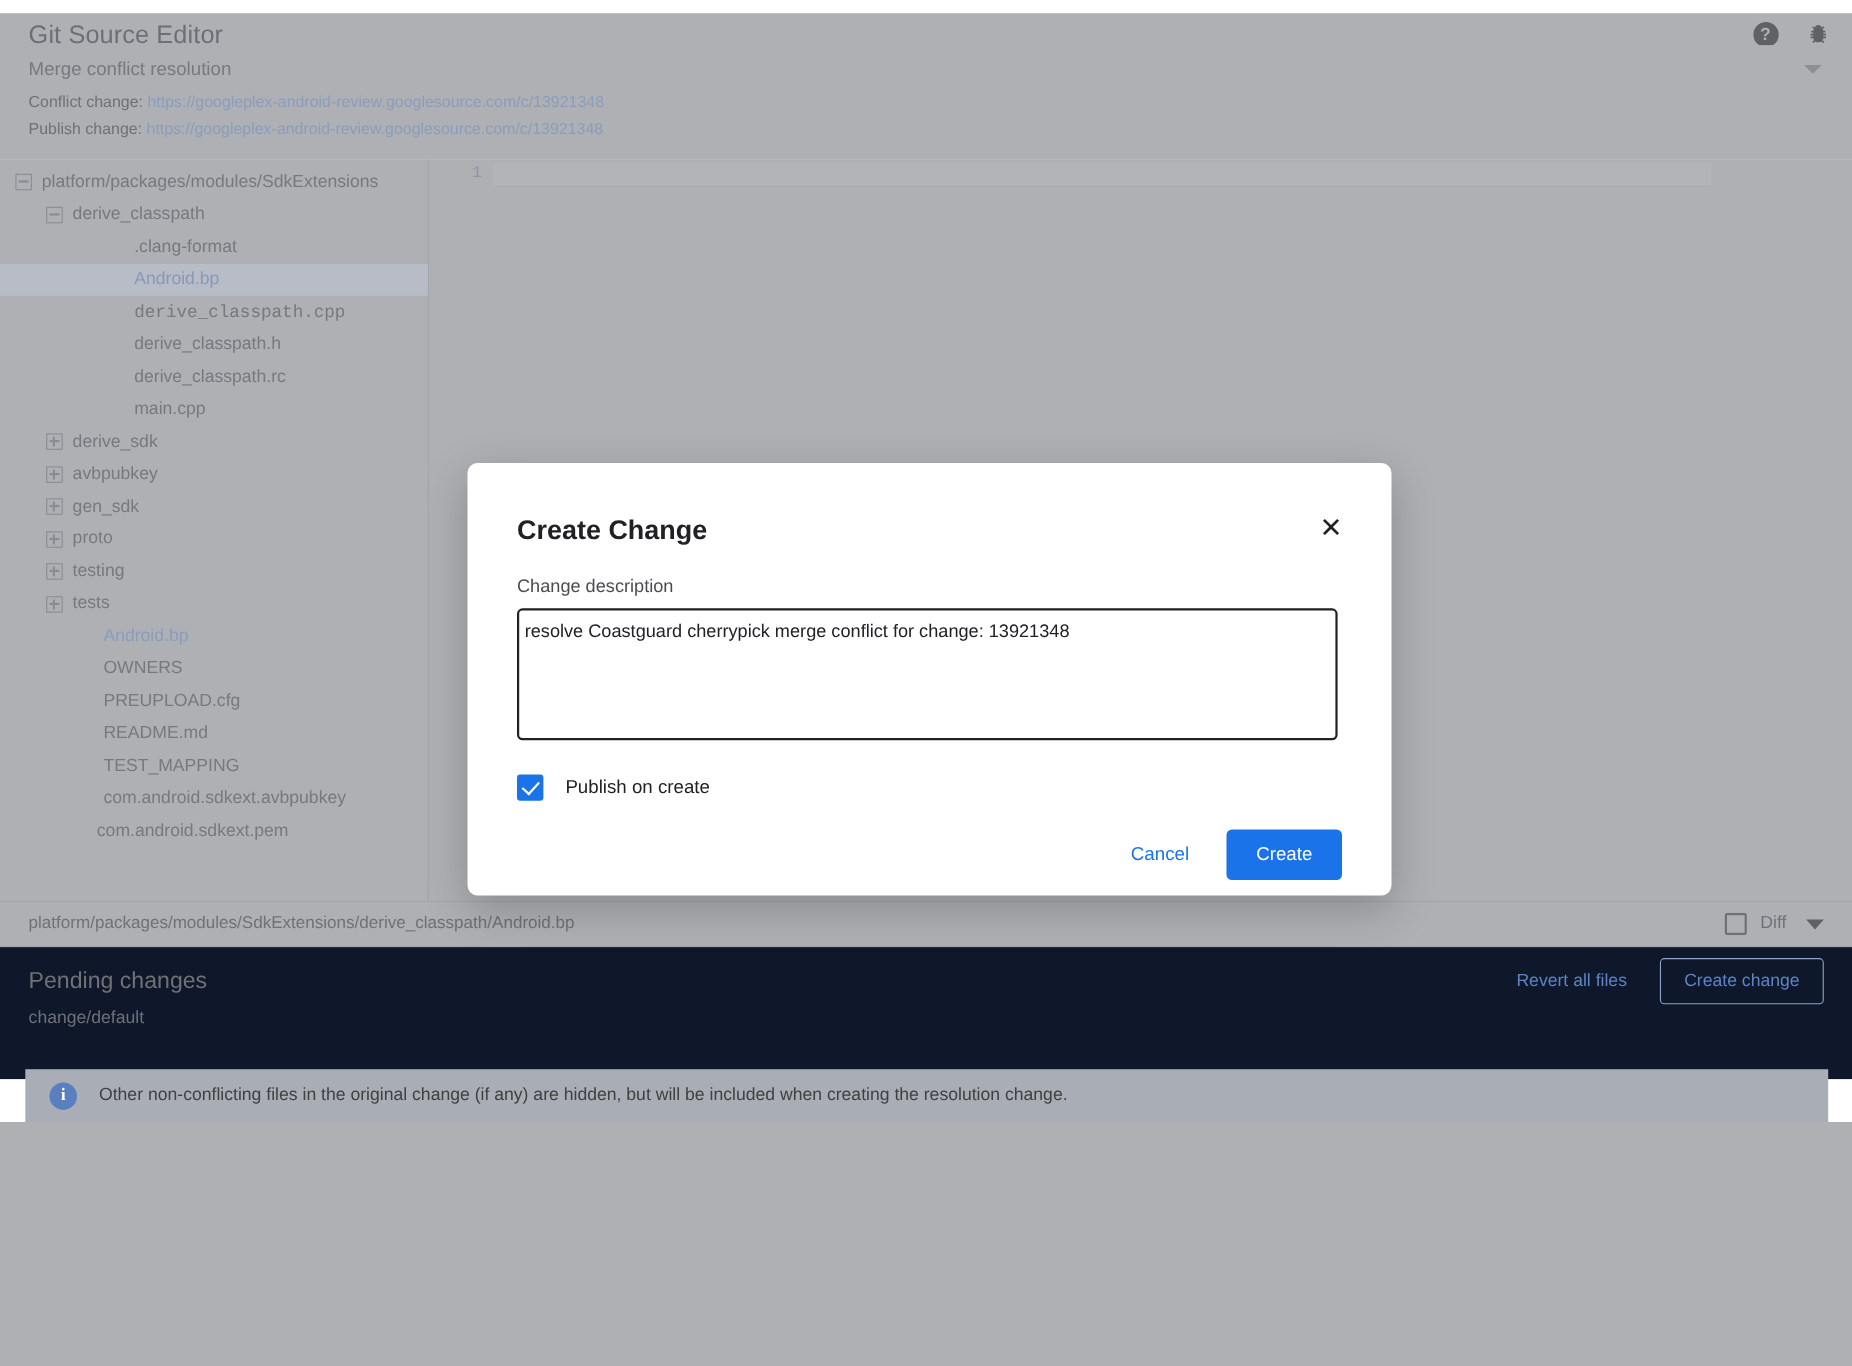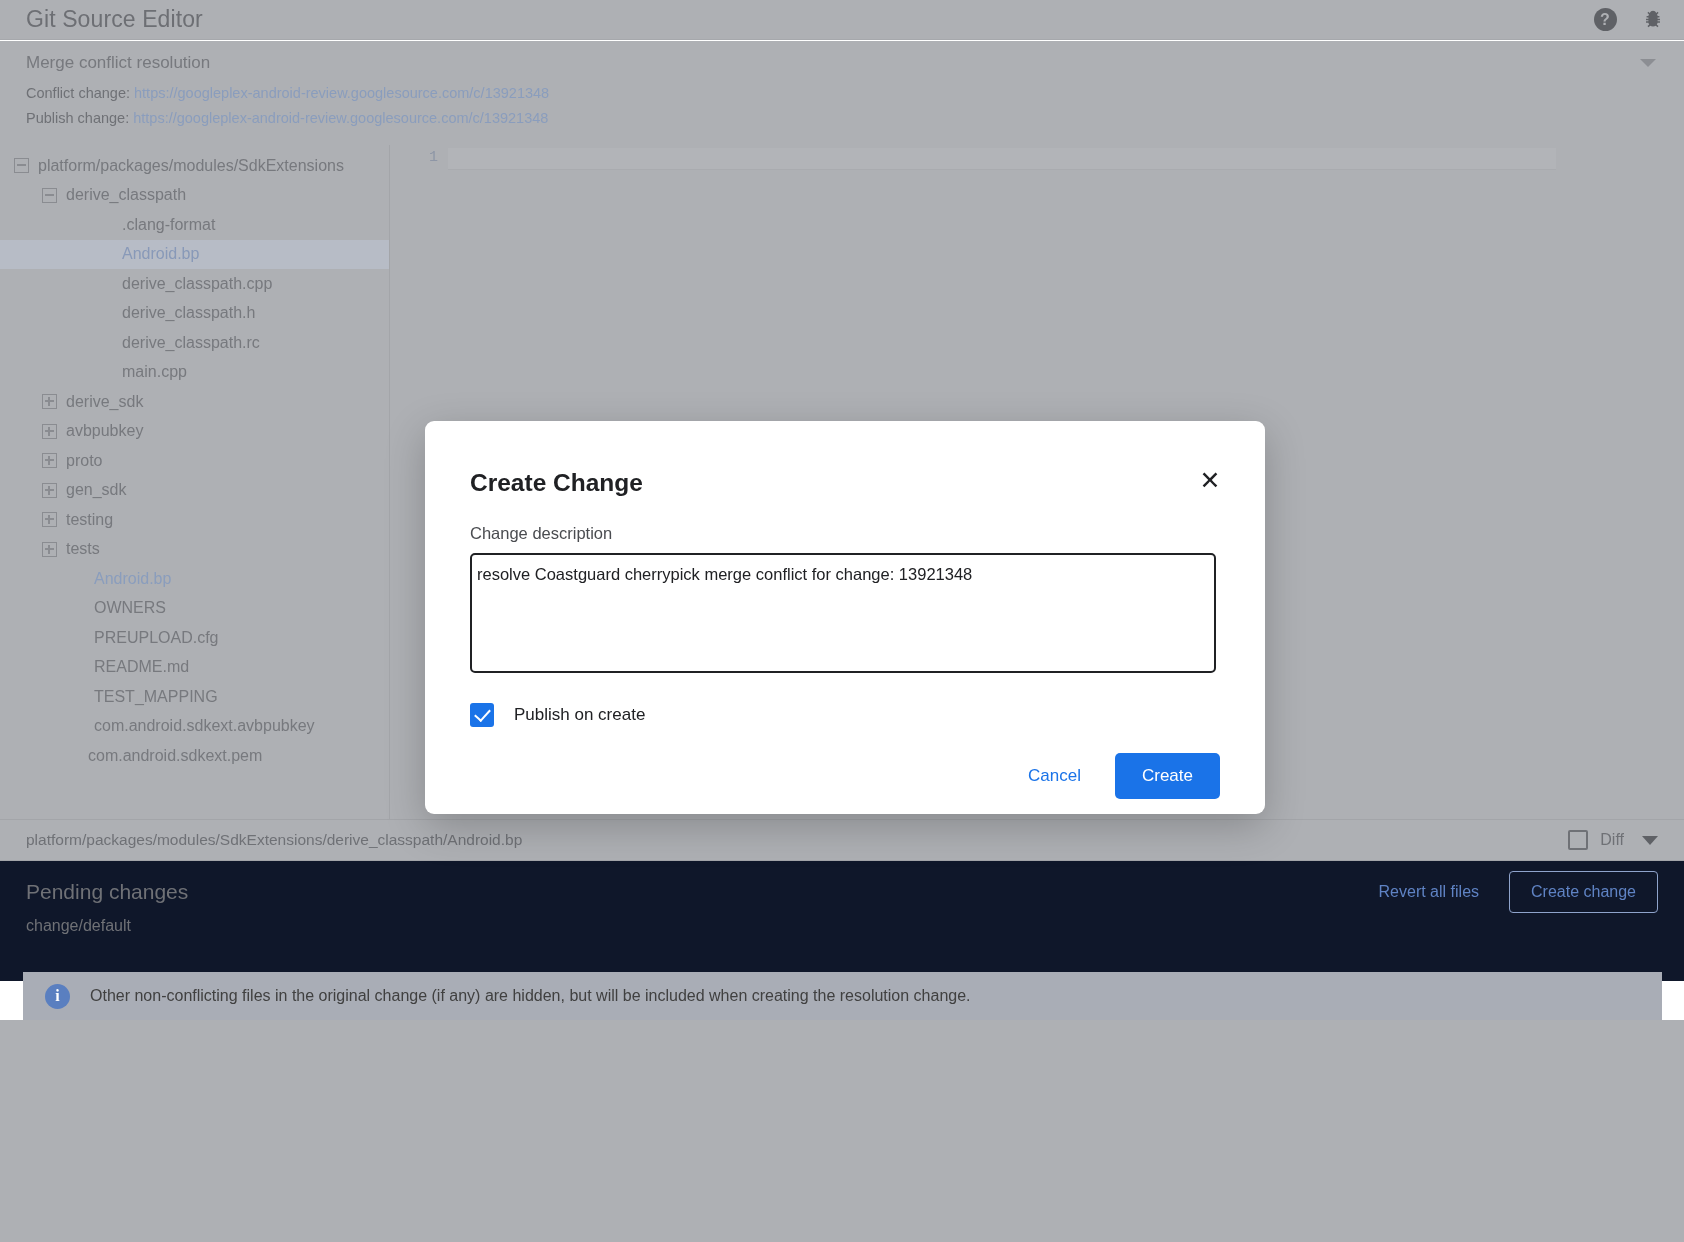--- a/index.html
+++ b/index.html
@@ -16,21 +16,21 @@
   }
 
   
   .dimmed {
     position: absolute; inset: 0;
     filter: none;
   }
 
   
   .titlebar {
-    position: absolute; left: 0; top: 0;
+    position: absolute; left: 0; top: 12px;
     width: 1684px; height: 40px;
     background: #aeb0b4;
     border-bottom: 1px solid #a6a8ac;
     display: flex; align-items: center; text-align: center;
   }
   .app-title {
     margin-left: 26px;
     font-size: 23px;
     color: #6d6f74;
     letter-spacing: .1px;
@@ -364,51 +364,51 @@
             <span>derive_classpath</span>
           </div>
           <div class="tree-row" style="padding-left: 98px;">
             <span style="display: inline-block; width: 24px; flex: 0 0 auto;"></span>
             <span>.clang-format</span>
           </div>
           <div class="tree-row selected file-link" style="padding-left: 98px;">
             <span style="display: inline-block; width: 24px; flex: 0 0 auto;"></span>
             <span>Android.bp</span>
           </div>
+          <div class="tree-row" style="padding-left: 98px; font-family: Liberation Mono, monospace;">
+            <span style="display: inline-block; width: 24px; flex: 0 0 auto;"></span>
+            <span>derive_classpath.cpp</span>
+          </div>
           <div class="tree-row" style="padding-left: 98px;">
             <span style="display: inline-block; width: 24px; flex: 0 0 auto;"></span>
-            <span>derive_classpath.cpp</span>
+            <span>derive_classpath.h</span>
           </div>
           <div class="tree-row" style="padding-left: 98px;">
             <span style="display: inline-block; width: 24px; flex: 0 0 auto;"></span>
-            <span>derive_classpath.h</span>
+            <span>derive_classpath.rc</span>
           </div>
           <div class="tree-row" style="padding-left: 98px;">
             <span style="display: inline-block; width: 24px; flex: 0 0 auto;"></span>
-            <span>derive_classpath.rc</span>
-          </div>
-          <div class="tree-row" style="padding-left: 98px;">
-            <span style="display: inline-block; width: 24px; flex: 0 0 auto;"></span>
             <span>main.cpp</span>
           </div>
           <div class="tree-row" style="padding-left: 42px;">
             <span class="expander plus"></span>
             <span>derive_sdk</span>
           </div>
           <div class="tree-row" style="padding-left: 42px;">
             <span class="expander plus"></span>
             <span>avbpubkey</span>
           </div>
           <div class="tree-row" style="padding-left: 42px;">
             <span class="expander plus"></span>
+            <span>gen_sdk</span>
+          </div>
+          <div class="tree-row" style="padding-left: 42px;">
+            <span class="expander plus"></span>
             <span>proto</span>
-          </div>
-          <div class="tree-row" style="padding-left: 42px;">
-            <span class="expander plus"></span>
-            <span>gen_sdk</span>
           </div>
           <div class="tree-row" style="padding-left: 42px;">
             <span class="expander plus"></span>
             <span>testing</span>
           </div>
           <div class="tree-row" style="padding-left: 42px;">
             <span class="expander plus"></span>
             <span>tests</span>
           </div>
           <div class="tree-row file-link" style="padding-left: 70px;">

